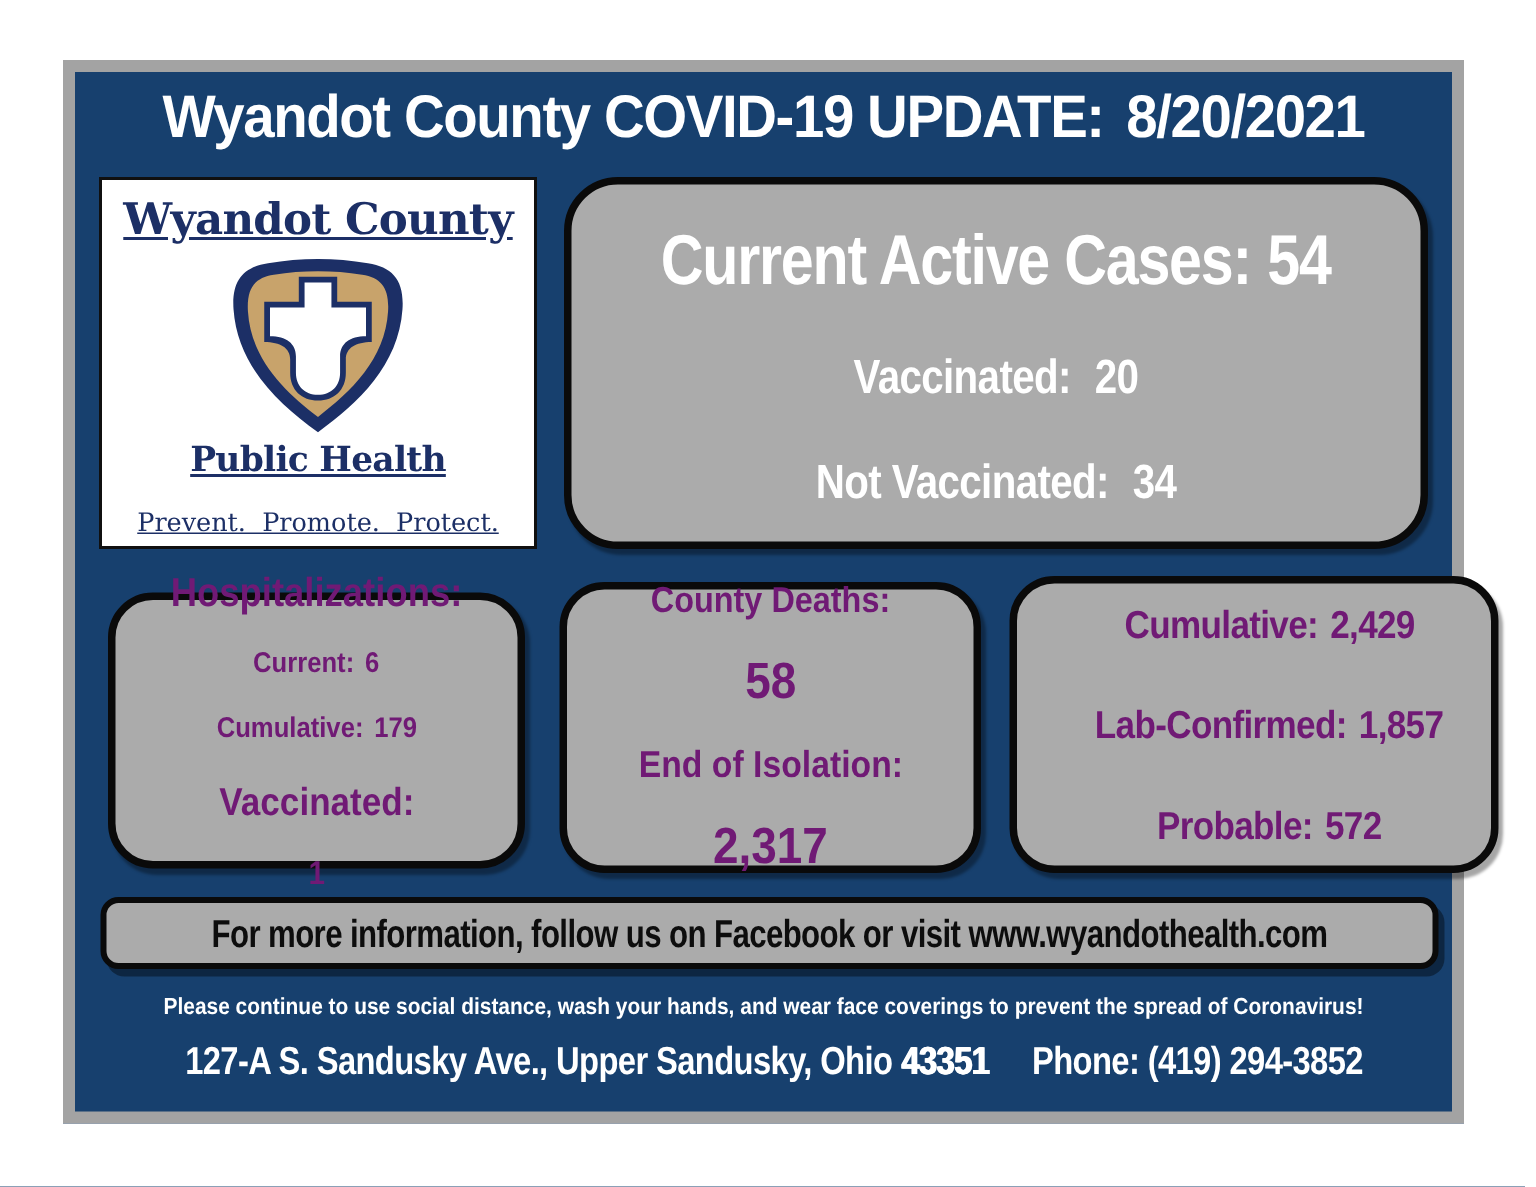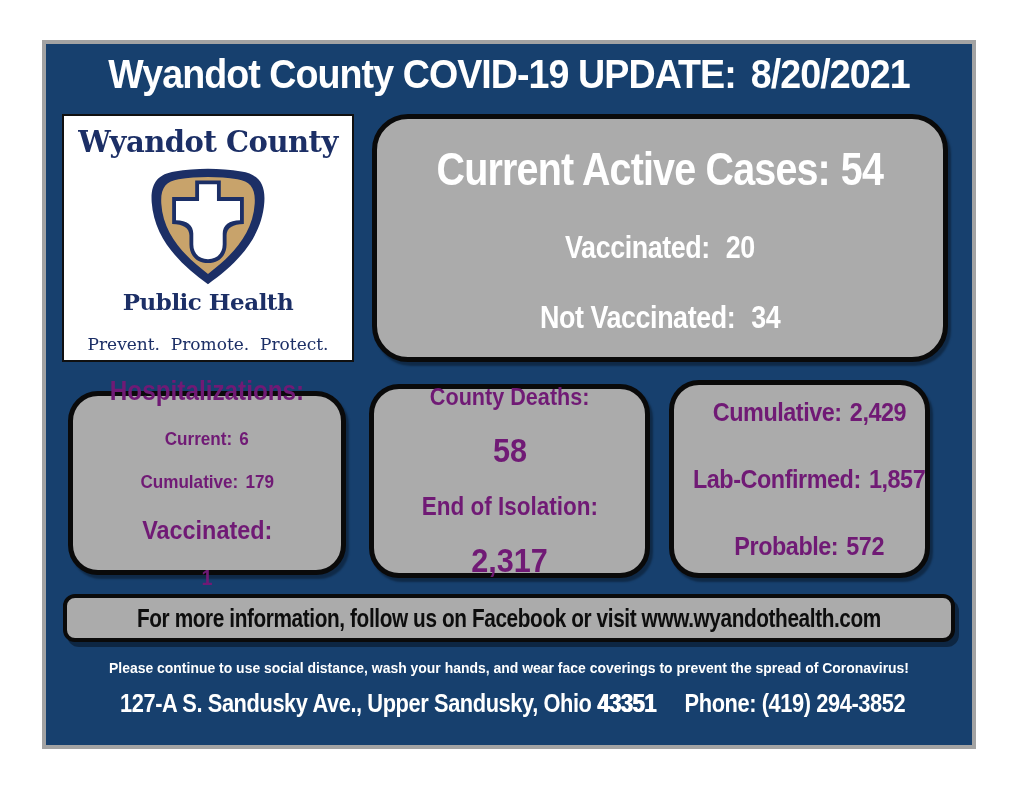--- a/index.html
+++ b/index.html
@@ -2,36 +2,36 @@
 <html><head>
 <meta charset="utf-8">
 <style>
   html,body{margin:0;padding:0;}
   body{
     width:1024px;height:791px;background:#ffffff;position:relative;
     font-family:"Liberation Sans", sans-serif;overflow:hidden;
   }
   .frame{
     position:absolute;left:42px;top:40px;width:934px;height:709px;
-    box-sizing:border-box;border:4px solid #a3a3a3;background:#17406e;
+    box-sizing:border-box;border:8px solid #a3a3a3;background:#17406e;
   }
   
   .title{
     position:absolute;left:0;right:0;top:8px;text-align:center;
     color:#ffffff;font-weight:bold;font-size:40px;letter-spacing:-1px;
     transform:scaleX(0.94);white-space:nowrap;
   }
   .title .date{margin-left:16px;}
   
   .logo-card{
     position:absolute;left:16px;top:70px;width:292px;height:248px;
     background:#ffffff;border:2px solid #101010;box-sizing:border-box;
     text-align:center;
   }
-  .logo-serif{font-family:"DejaVu Serif", serif;color:#1c2f66;}
+  .logo-serif{font-family:"DejaVu Serif", serif;color:#1c2f66;text-decoration:underline;}
   .logo-top{font-weight:bold;font-size:29px;margin-top:9px;letter-spacing:-0.5px;}
   .logo-shield{margin-top:1px;}
   .logo-bottom{font-weight:bold;font-size:23px;margin-top:-4px;letter-spacing:-0.5px;}
   .logo-tagline{font-size:17px;margin-top:19px;white-space:pre;}
   
   .gcard{
     position:absolute;background:#ababab;border:5px solid #0a0a0a;
     box-sizing:border-box;border-radius:30px;
     box-shadow:3px 4px 2px rgba(0,0,0,0.35);
     display:flex;flex-direction:column;align-items:center;justify-content:center;gap:16px;
@@ -41,21 +41,21 @@
   
   .active-card{left:326px;top:70px;width:576px;height:248px;border-radius:36px;color:#ffffff;font-weight:bold;}
   .active-line1{font-size:47px;letter-spacing:-1px;}
   .active-line1 .val{margin-left:13px;}
   .active-line2{font-size:32px;margin-top:17px;letter-spacing:-0.5px;}
   .active-line2 .val{margin-left:19px;}
   
   .stat{color:#701a75;font-weight:bold;}
   .stat-hosp{left:22px;top:347px;width:278px;height:184px;}
   .stat-deaths{left:323px;top:340px;width:281px;height:194px;}
-  .stat-totals{left:623px;top:336px;width:261px;height:198px;padding-left:20px;}
+  .stat-totals{left:623px;top:336px;width:326px;height:198px;padding-left:20px;}
   .h-title{font-size:27px;}
   .h-line{font-size:19px;margin-top:5px;}
   .h-line .val{margin-left:8px;}
   .h-vacc{font-size:26px;margin-top:6px;}
   .h-one{font-size:22px;margin-top:3px;}
   .d-label{font-size:24px;}
   .d-value{font-size:34px;margin-top:4px;}
   .d-label2{font-size:25px;margin-top:6px;}
   .t-line{font-size:26px;letter-spacing:-0.5px;}
   .t-line + .t-line{margin-top:20px;}

